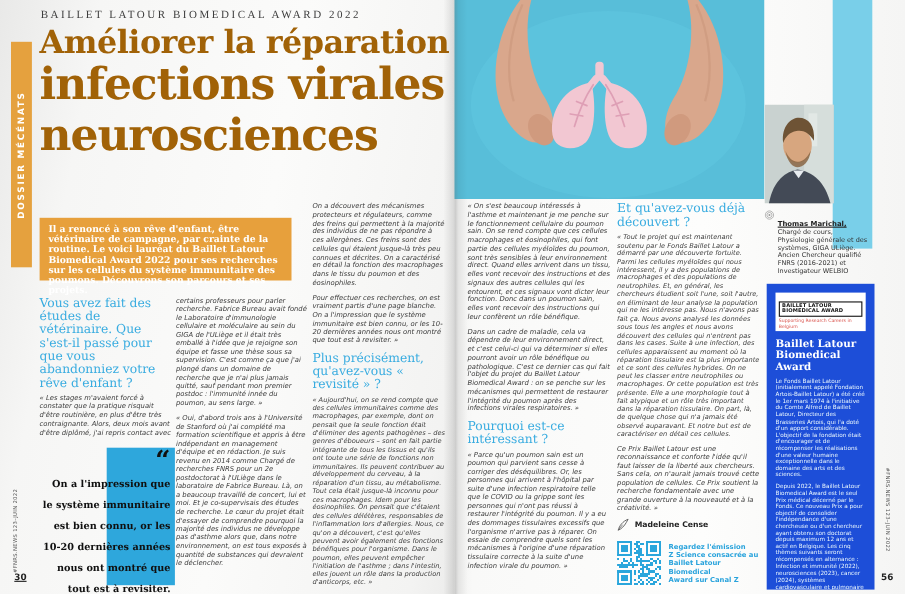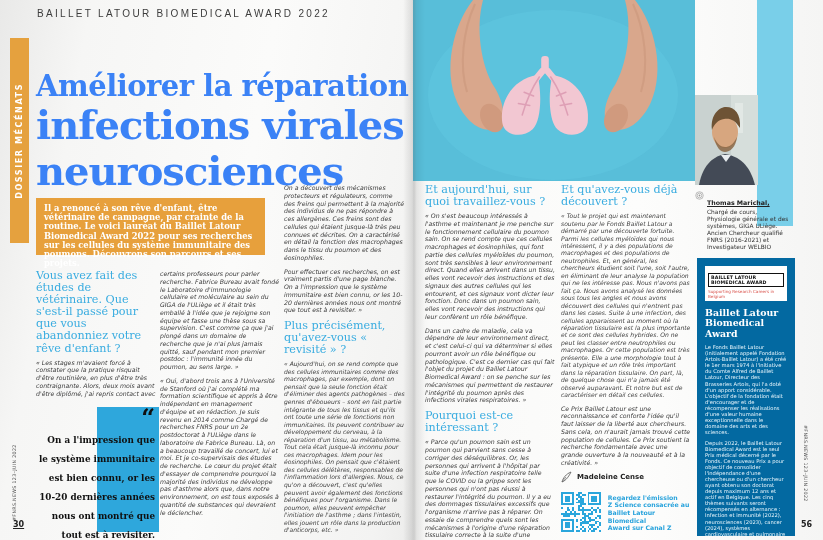--- a/index.html
+++ b/index.html
@@ -10,23 +10,23 @@
   .page-right{position:absolute;left:413px;top:0;width:410px;height:540px;
     background:linear-gradient(to right,#efefee 0%,#f9f9f8 4%,#fdfdfc 55%,#f5f5f4 100%);}
   .fold{position:absolute;left:403px;top:0;width:22px;height:540px;pointer-events:none;
     background:linear-gradient(to right,rgba(0,0,0,0) 0%,rgba(0,0,0,.10) 40%,rgba(80,80,80,.22) 50%,rgba(0,0,0,.06) 62%,rgba(0,0,0,0) 100%);}
   .abs{position:absolute;}
   
   .dossier-tab{left:10px;top:38px;width:19px;height:205px;background:#e5a13e;
     display:flex;align-items:center;justify-content:center;}
   .dossier-tab span{writing-mode:vertical-rl;transform:rotate(180deg);
     color:#fff;font-weight:bold;font-size:8px;letter-spacing:1.6px;white-space:nowrap;}
-  .kicker{left:37px;top:8px;font-family:Liberation Sans, sans-serif;font-size:10px;
+  .kicker{left:37px;top:8px;font-family:Liberation Serif, serif;font-size:10px;
     letter-spacing:2.3px;color:#3d3d3d;}
-  .title{left:36px;top:23px;width:380px;color:#3b82f6;margin-top:48px;}
+  .title{left:36px;top:23px;width:380px;color:#a16207;}
   .title .s{display:block;font:700 29px/31px "DejaVu Serif",serif;letter-spacing:-.5px;}
   .title .l{display:block;font:800 40px/46px "DejaVu Serif",serif;letter-spacing:-1px;}
   .intro-box{left:36px;top:198px;width:213px;height:45px;background:#e7a03c;
     padding:6px 8px;color:#fff;font:600 8.4px/9.2px "DejaVu Serif",serif;}
   
   .col{position:absolute;}
   .q{color:#39ace0;font-family:"DejaVu Serif",serif;font-weight:500;
      font-size:11.2px;line-height:12.1px;margin:0 0 4px;}
   .t{font-style:italic;font-size:6.2px;line-height:7.75px;color:#3c3c3c;margin:0 0 6px;}
   .c1{left:36px;top:270px;width:120px;}
@@ -45,21 +45,21 @@
   .qr-row{display:flex;gap:7px;align-items:flex-start;}
   .qr-cap{color:#29a3dc;font:700 6.2px/7.7px "DejaVu Sans",sans-serif;white-space:pre-line;margin-top:3px;}
   
   .lungs-photo{left:413px;top:0;width:282px;height:181px;}
   .cyan-band{left:757px;top:0;width:36px;height:226px;background:#79cfe9;}
   .headshot{left:695px;top:95px;width:63px;height:90px;}
   .caption{left:695px;top:190px;width:96px;display:flex;gap:3px;}
   .caption .nm{font:700 6.3px/7.2px "DejaVu Sans",sans-serif;text-decoration:underline;color:#222;}
   .caption .bio{font:400 5.9px/7.1px "DejaVu Sans",sans-serif;color:#333;}
   
-  .award{left:697px;top:258px;width:82px;height:262px;background:#0369a1;padding:8px 8px 8px 8px;overflow:hidden;}
+  .award{left:697px;top:258px;width:82px;height:262px;background:#1d4ed8;padding:8px 8px 8px 8px;overflow:hidden;}
   .award .logo{background:#fff;padding:3px 3px 2px;display:block;width:76px;margin:0 0 7px;}
   .award .logo .lt{display:inline-block;border:1px solid #111;padding:1px 2px;
      font:700 4.7px "DejaVu Sans",sans-serif;color:#111;letter-spacing:.1px;}
   .award .logo .ls{display:block;font:400 4.2px "DejaVu Sans",sans-serif;color:#d9514a;margin-top:1px;}
   .award h3{margin:0 0 5px;color:#fff;font:700 9.4px/10.4px "DejaVu Serif",serif;}
   .award p{margin:0 0 5px;color:#eaf7fd;font:400 5.2px/6.05px "DejaVu Sans",sans-serif;}
   
   .edge{color:#555;font-size:4.8px;letter-spacing:.3px;white-space:nowrap;}
   .edge-l{left:12px;top:425px;writing-mode:vertical-rl;transform:rotate(180deg);height:96px;}
   .edge-r{left:803px;top:425px;writing-mode:vertical-rl;height:96px;}
@@ -130,21 +130,20 @@
   </div>
 
   <div class="col c3">
     <p class="t">On a découvert des mécanismes protecteurs et régulateurs, comme des freins qui permettent à la majorité des individus de ne pas répondre à ces allergènes. Ces freins sont des cellules qui étaient jusque-là très peu connues et décrites. On a caractérisé en détail la fonction des macrophages dans le tissu du poumon et des éosinophiles.</p>
     <p class="t">Pour effectuer ces recherches, on est vraiment partis d'une page blanche. On a l'impression que le système immunitaire est bien connu, or les 10-20 dernières années nous ont montré que tout est à revisiter. »</p>
     <h2 class="q">Plus précisément, qu'avez-vous « revisité » ?</h2>
     <p class="t" style="font-size:6.05px;line-height:7.55px">« Aujourd'hui, on se rend compte que des cellules immunitaires comme des macrophages, par exemple, dont on pensait que la seule fonction était d'éliminer des agents pathogènes – des genres d'éboueurs – sont en fait partie intégrante de tous les tissus et qu'ils ont toute une série de fonctions non immunitaires. Ils peuvent contribuer au développement du cerveau, à la réparation d'un tissu, au métabolisme. Tout cela était jusque-là inconnu pour ces macrophages. Idem pour les éosinophiles. On pensait que c'étaient des cellules délétères, responsables de l'inflammation lors d'allergies. Nous, ce qu'on a découvert, c'est qu'elles peuvent avoir également des fonctions bénéfiques pour l'organisme. Dans le poumon, elles peuvent empêcher l'initiation de l'asthme ; dans l'intestin, elles jouent un rôle dans la production d'anticorps, etc. »</p>
   </div>
 
   <div class="col c4">
-    <h2 class="q">Et aujourd'hui, sur quoi travaillez-vous ?</h2>
     <p class="t">« On s'est beaucoup intéressés à l'asthme et maintenant je me penche sur le fonctionnement cellulaire du poumon sain. On se rend compte que ces cellules macrophages et éosinophiles, qui font partie des cellules myéloïdes du poumon, sont très sensibles à leur environnement direct. Quand elles arrivent dans un tissu, elles vont recevoir des instructions et des signaux des autres cellules qui les entourent, et ces signaux vont dicter leur fonction. Donc dans un poumon sain, elles vont recevoir des instructions qui leur confèrent un rôle bénéfique.</p>
     <p class="t">Dans un cadre de maladie, cela va dépendre de leur environnement direct, et c'est celui-ci qui va déterminer si elles pourront avoir un rôle bénéfique ou pathologique. C'est ce dernier cas qui fait l'objet du projet du Baillet Latour Biomedical Award : on se penche sur les mécanismes qui permettent de restaurer l'intégrité du poumon après des infections virales respiratoires. »</p>
     <h2 class="q">Pourquoi est-ce intéressant ?</h2>
     <p class="t">« Parce qu'un poumon sain est un poumon qui parvient sans cesse à corriger des déséquilibres. Or, les personnes qui arrivent à l'hôpital par suite d'une infection respiratoire telle que le COVID ou la grippe sont les personnes qui n'ont pas réussi à restaurer l'intégrité du poumon. Il y a eu des dommages tissulaires excessifs que l'organisme n'arrive pas à réparer. On essaie de comprendre quels sont les mécanismes à l'origine d'une réparation tissulaire correcte à la suite d'une infection virale du poumon. »</p>
   </div>
 
   <div class="col c5">
     <h2 class="q">Et qu'avez-vous déjà découvert ?</h2>
     <p class="t" style="font-size:6.05px;line-height:7.45px">« Tout le projet qui est maintenant soutenu par le Fonds Baillet Latour a démarré par une découverte fortuite. Parmi les cellules myéloïdes qui nous intéressent, il y a des populations de macrophages et des populations de neutrophiles. Et, en général, les chercheurs étudient soit l'une, soit l'autre, en éliminant de leur analyse la population qui ne les intéresse pas. Nous n'avons pas fait ça. Nous avons analysé les données sous tous les angles et nous avons découvert des cellules qui n'entrent pas dans les cases. Suite à une infection, des cellules apparaissent au moment où la réparation tissulaire est la plus importante et ce sont des cellules hybrides. On ne peut les classer entre neutrophiles ou macrophages. Or cette population est très présente. Elle a une morphologie tout à fait atypique et un rôle très important dans la réparation tissulaire. On part, là, de quelque chose qui n'a jamais été observé auparavant. Et notre but est de caractériser en détail ces cellules.</p>
     <p class="t" style="margin-bottom:4px">Ce Prix Baillet Latour est une reconnaissance et conforte l'idée qu'il faut laisser de la liberté aux chercheurs. Sans cela, on n'aurait jamais trouvé cette population de cellules. Ce Prix soutient la recherche fondamentale avec une grande ouverture à la nouveauté et à la créativité. »</p>

